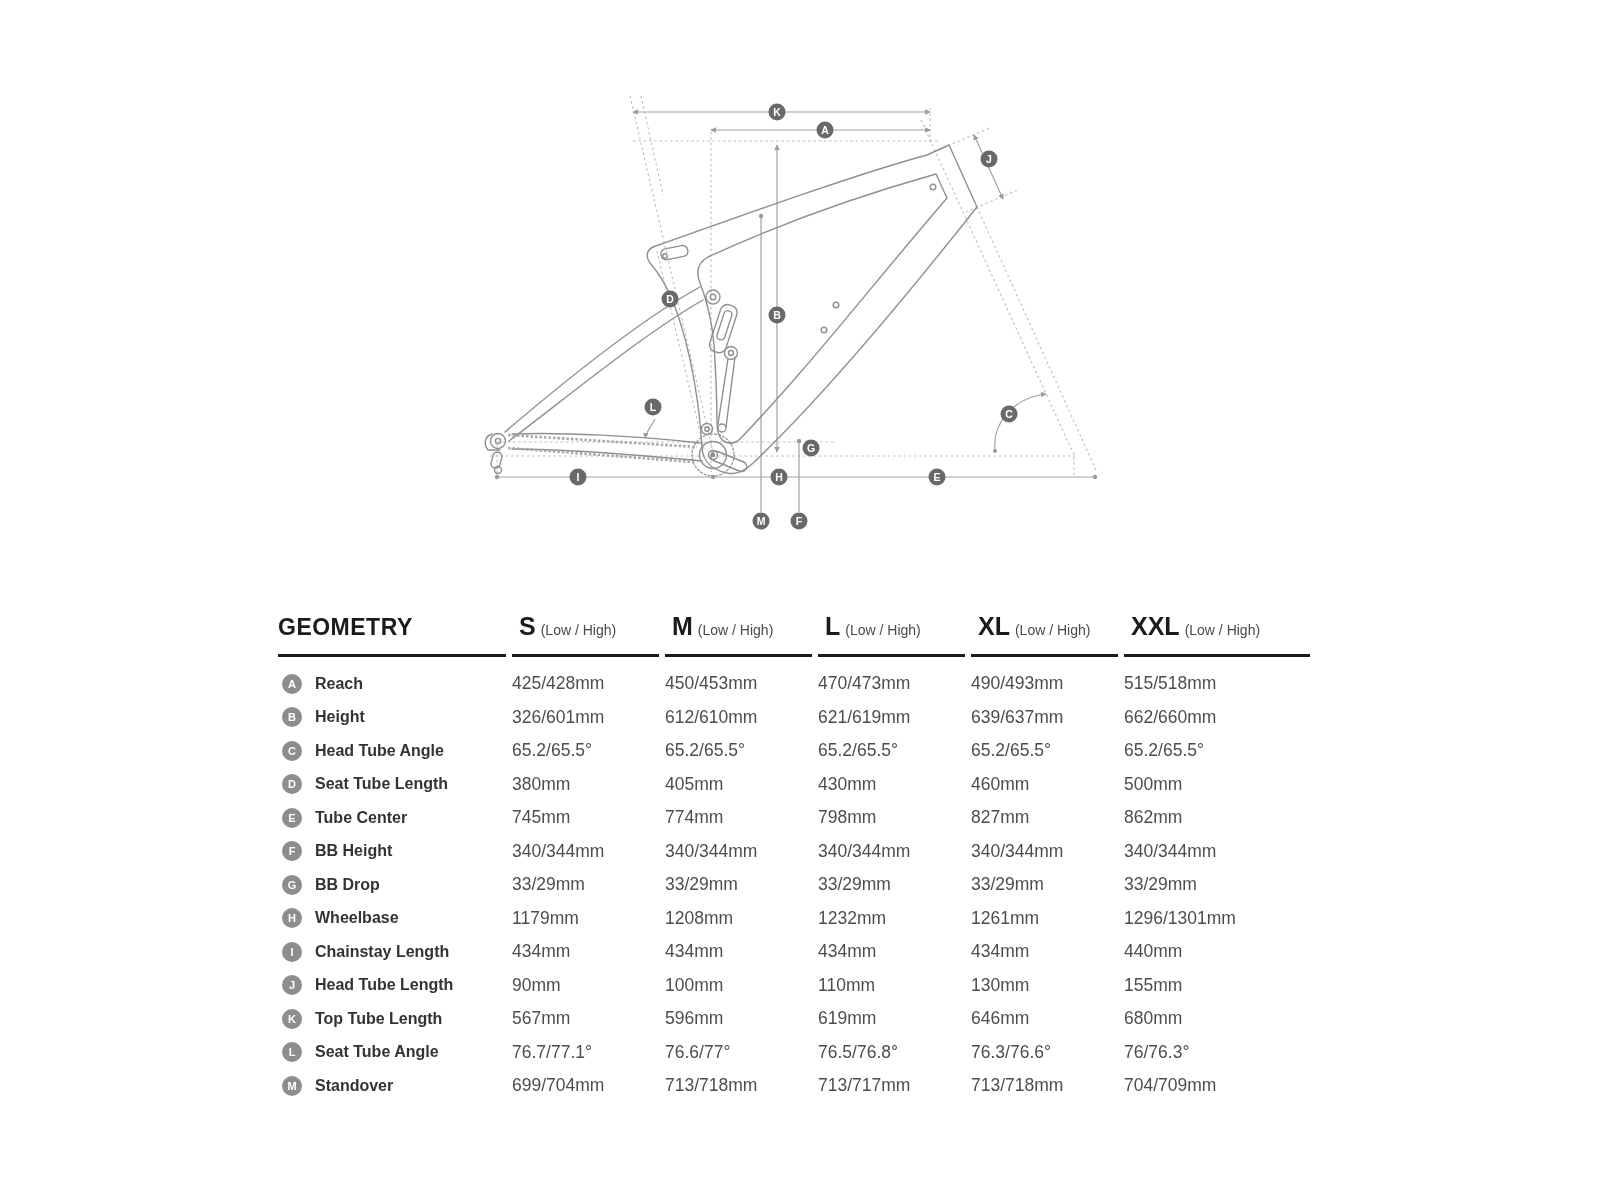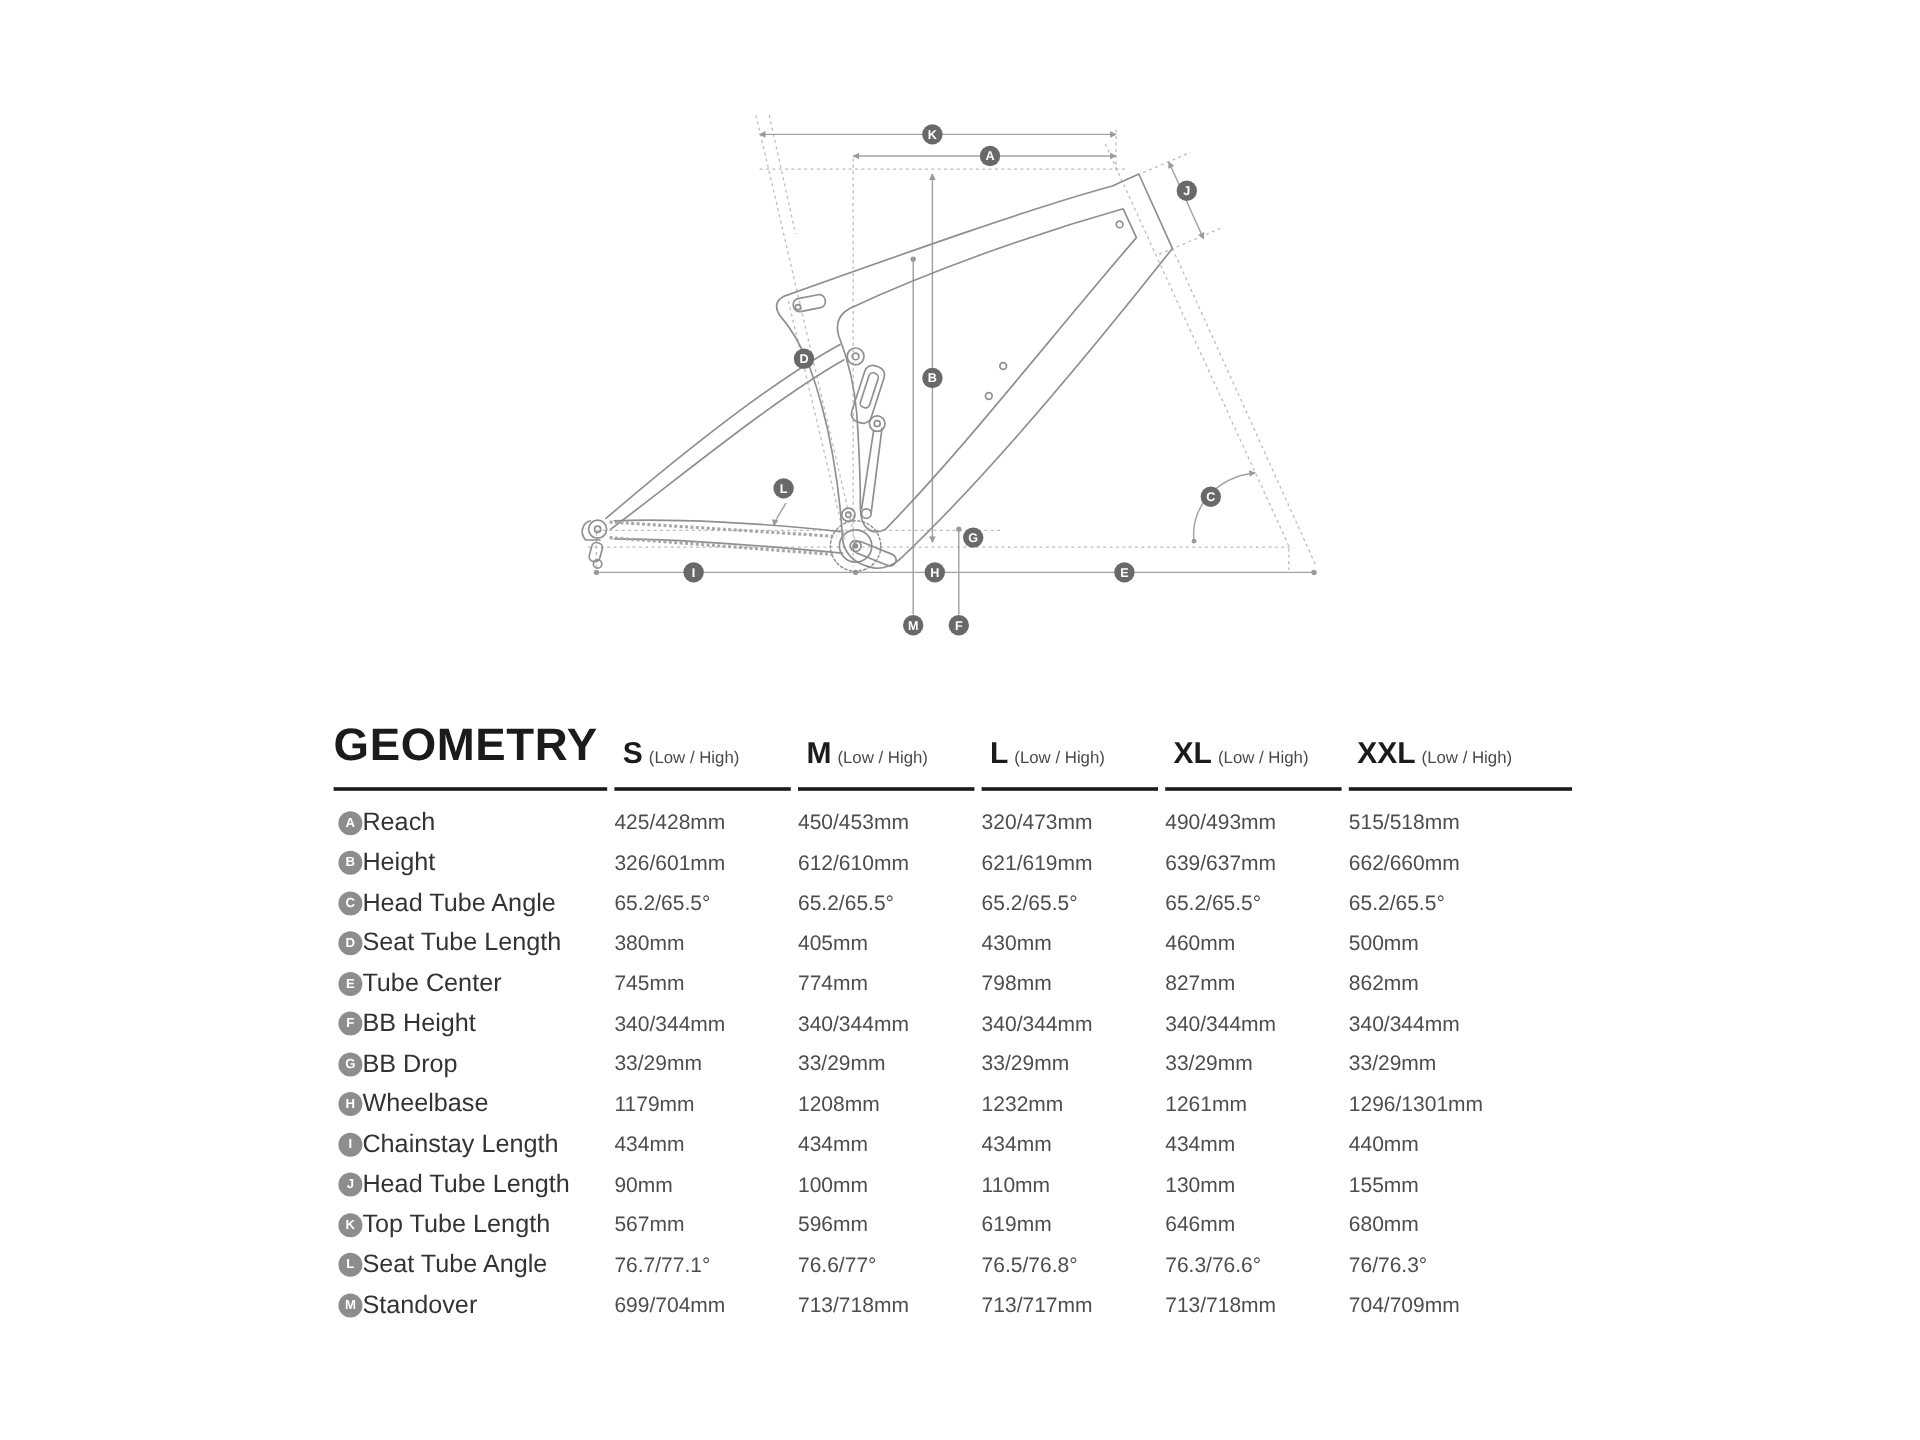--- a/index.html
+++ b/index.html
@@ -5,30 +5,30 @@
   html,body{margin:0;padding:0;background:#fff;}
   .page{position:relative;width:1600px;height:1200px;background:#fff;overflow:hidden;
         font-family:"Liberation Sans",sans-serif;}
   svg.diagram{position:absolute;left:0;top:0;}
 
   
   table.geo{position:absolute;left:272px;top:600px;border-collapse:separate;
             border-spacing:6px 0;table-layout:fixed;}
   table.geo th{border-bottom:3px solid #1b1b1b;vertical-align:bottom;
                padding:0 0 13px 0;text-align:left;font-weight:normal;height:41px;}
-  .title{font-size:38px;font-weight:bold;color:#1b1b1b;letter-spacing:.5px;}
+  .title{font-size:23px;font-weight:bold;color:#1b1b1b;letter-spacing:.5px;}
   .sz{font-size:25px;font-weight:bold;color:#1b1b1b;padding-left:7px;}
   .note{font-size:14px;color:#4a4a4a;margin-left:5px;}
   table.geo td{height:33.5px;vertical-align:middle;padding:0;}
   table.geo tbody tr:first-child td{padding-top:10px;}
   .lw{display:flex;align-items:center;}
   .tbadge{display:inline-block;width:20px;height:20px;border-radius:50%;
           background:#8d8d8d;color:#fff;font-size:11px;font-weight:bold;
           line-height:20px;text-align:center;margin-left:4px;flex:0 0 auto;}
-  .lab{font-size:21px;color:#333;white-space:nowrap;}
+  .lab{font-size:16px;color:#333;margin-left:13px;white-space:nowrap;font-weight:bold;}
   .val{font-size:17.5px;color:#4d4d4d;padding-left:7px;white-space:nowrap;}
 </style>
 </head>
 <body>
 
 <div class="page">
 
   <svg class="diagram" width="1600" height="580" viewBox="0 0 1600 580">
     <defs>
       <marker id="mEnd" markerWidth="8" markerHeight="8" refX="5.4" refY="3.5" orient="auto" markerUnits="userSpaceOnUse">
@@ -220,21 +220,21 @@
     <tbody id="geo-body">
         <tr>
           <td>
             <div class="lw">
               <span class="tbadge">A</span>
               <span class="lab">Reach</span>
             </div>
           </td>
           <td class="val">425/428mm</td>
           <td class="val">450/453mm</td>
-          <td class="val">320/473mm</td>
+          <td class="val">470/473mm</td>
           <td class="val">490/493mm</td>
           <td class="val">515/518mm</td>
         </tr>
         <tr>
           <td>
             <div class="lw">
               <span class="tbadge">B</span>
               <span class="lab">Height</span>
             </div>
           </td>

